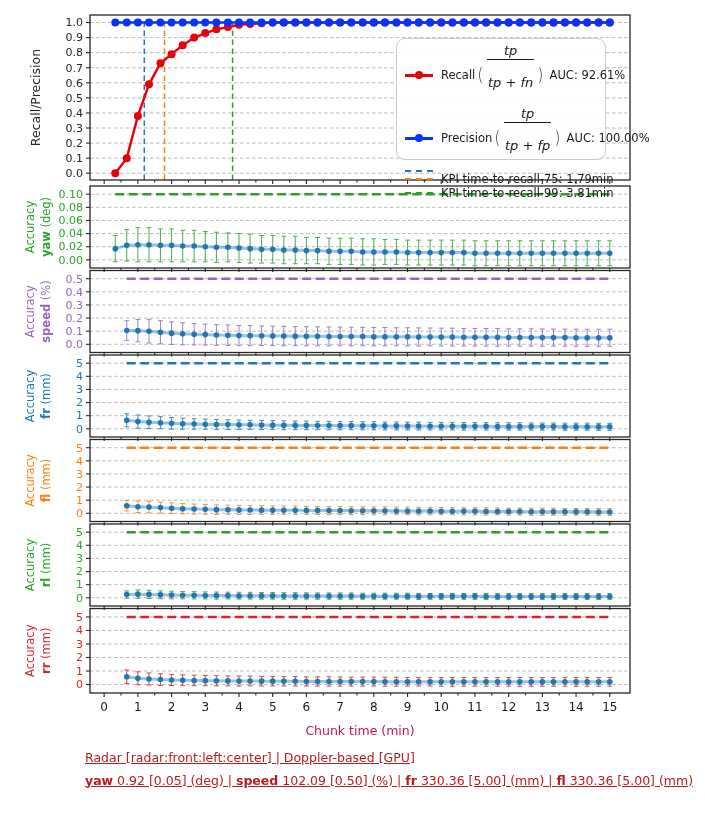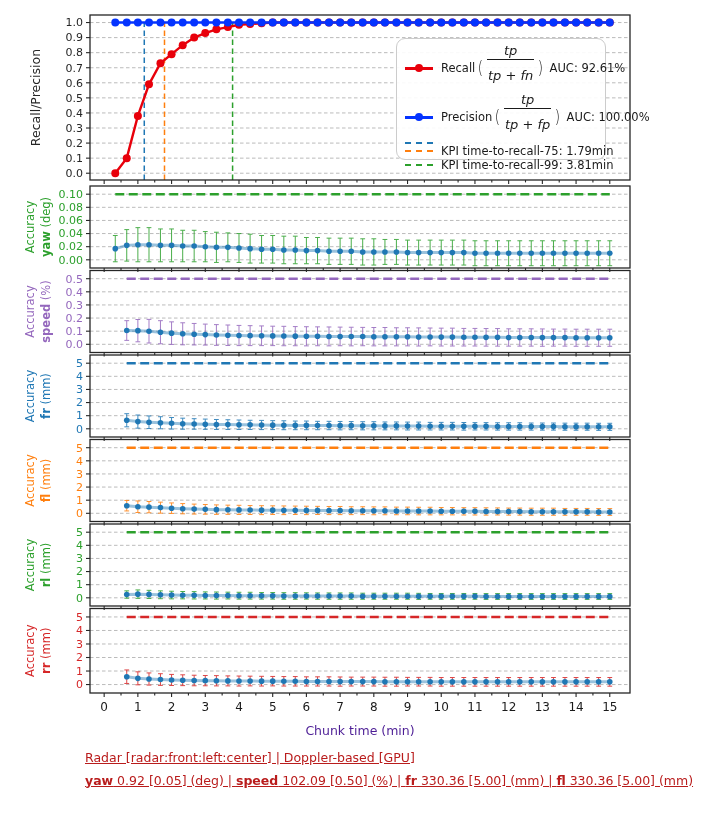--- a/index.html
+++ b/index.html
@@ -3,36 +3,36 @@
 <meta charset="utf-8">
 <style>
   html,body{margin:0;padding:0;background:#fff;}
   .figure{
     position:relative;width:705px;height:825px;background:#ffffff;
     font-family:"DejaVu Sans","Liberation Sans",sans-serif;overflow:hidden;
   }
   #fig-svg{position:absolute;left:0;top:0;}
   .xlabel{
     position:absolute;left:90px;width:540px;top:723px;text-align:center;
-    font-size:12.5px;color:#4c1d95;
+    font-size:12.5px;color:#be185d;
   }
   .legend{
     position:absolute;left:396px;top:38px;width:210px;height:122px;box-sizing:border-box;
     border:1px solid #cccccc;border-radius:9px;background:rgba(255,255,255,0.9);
     padding:5px 8px;display:flex;flex-direction:column;justify-content:space-around;
   }
   .leg-row{display:flex;align-items:center;gap:8px;font-size:11.5px;color:#1a1a1a;white-space:nowrap;}
   .leg-swatch{flex:0 0 28px;width:28px;height:10px;position:relative;}
   .leg-swatch .ln{position:absolute;left:0;right:0;top:4px;height:2.4px;}
   .leg-swatch .dot{position:absolute;left:10px;top:1px;width:8px;height:8px;border-radius:50%;}
   .leg-swatch.dashed{border-top:2px dashed currentColor;height:0;margin-top:0px;}
   .leg-label{display:inline-flex;align-items:center;gap:2px;}
   .frac{display:inline-flex;flex-direction:column;align-items:center;font-style:italic;
         font-size:13px;line-height:1.15;color:#1a1a1a;margin:0 1px;}
-  .frac .den{border-top:1px solid #1a1a1a;padding:9px 1px;}
+  .frac .den{border-top:1px solid #1a1a1a;padding:16px 1px;}
   .paren{font-size:17px;font-weight:300;line-height:0.9;transform:scaleX(0.8);color:#1a1a1a;}
   .footer{
     position:absolute;left:85px;top:747px;font-size:12.5px;color:#b91c1c;
     line-height:22.5px;white-space:nowrap;text-decoration:underline;
   }
   .footer b{font-weight:bold;}
 </style>
 </head>
 <body>
 

